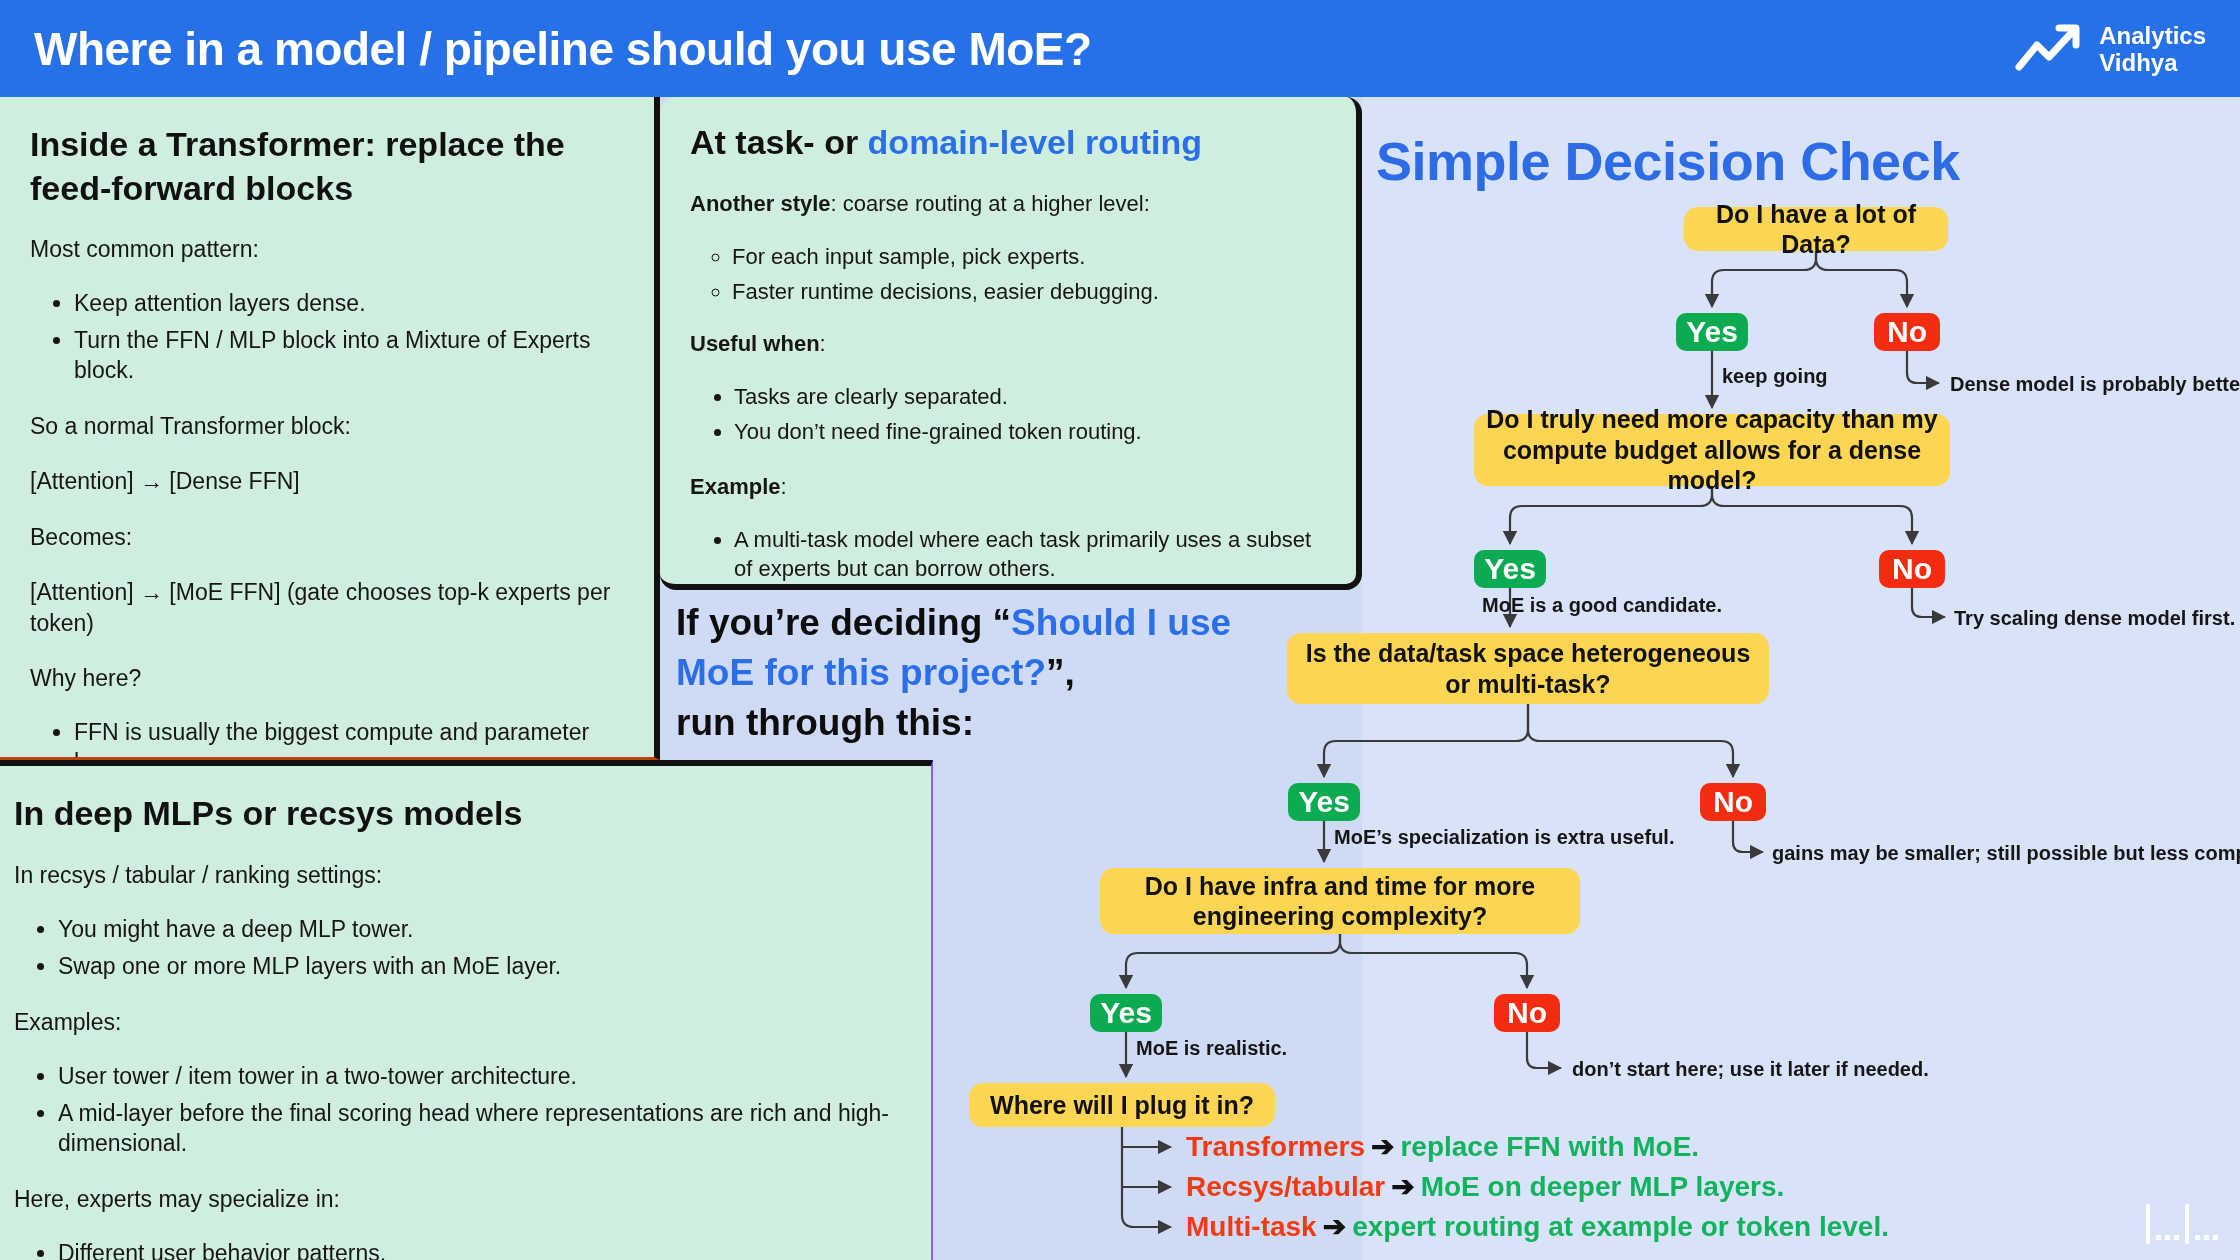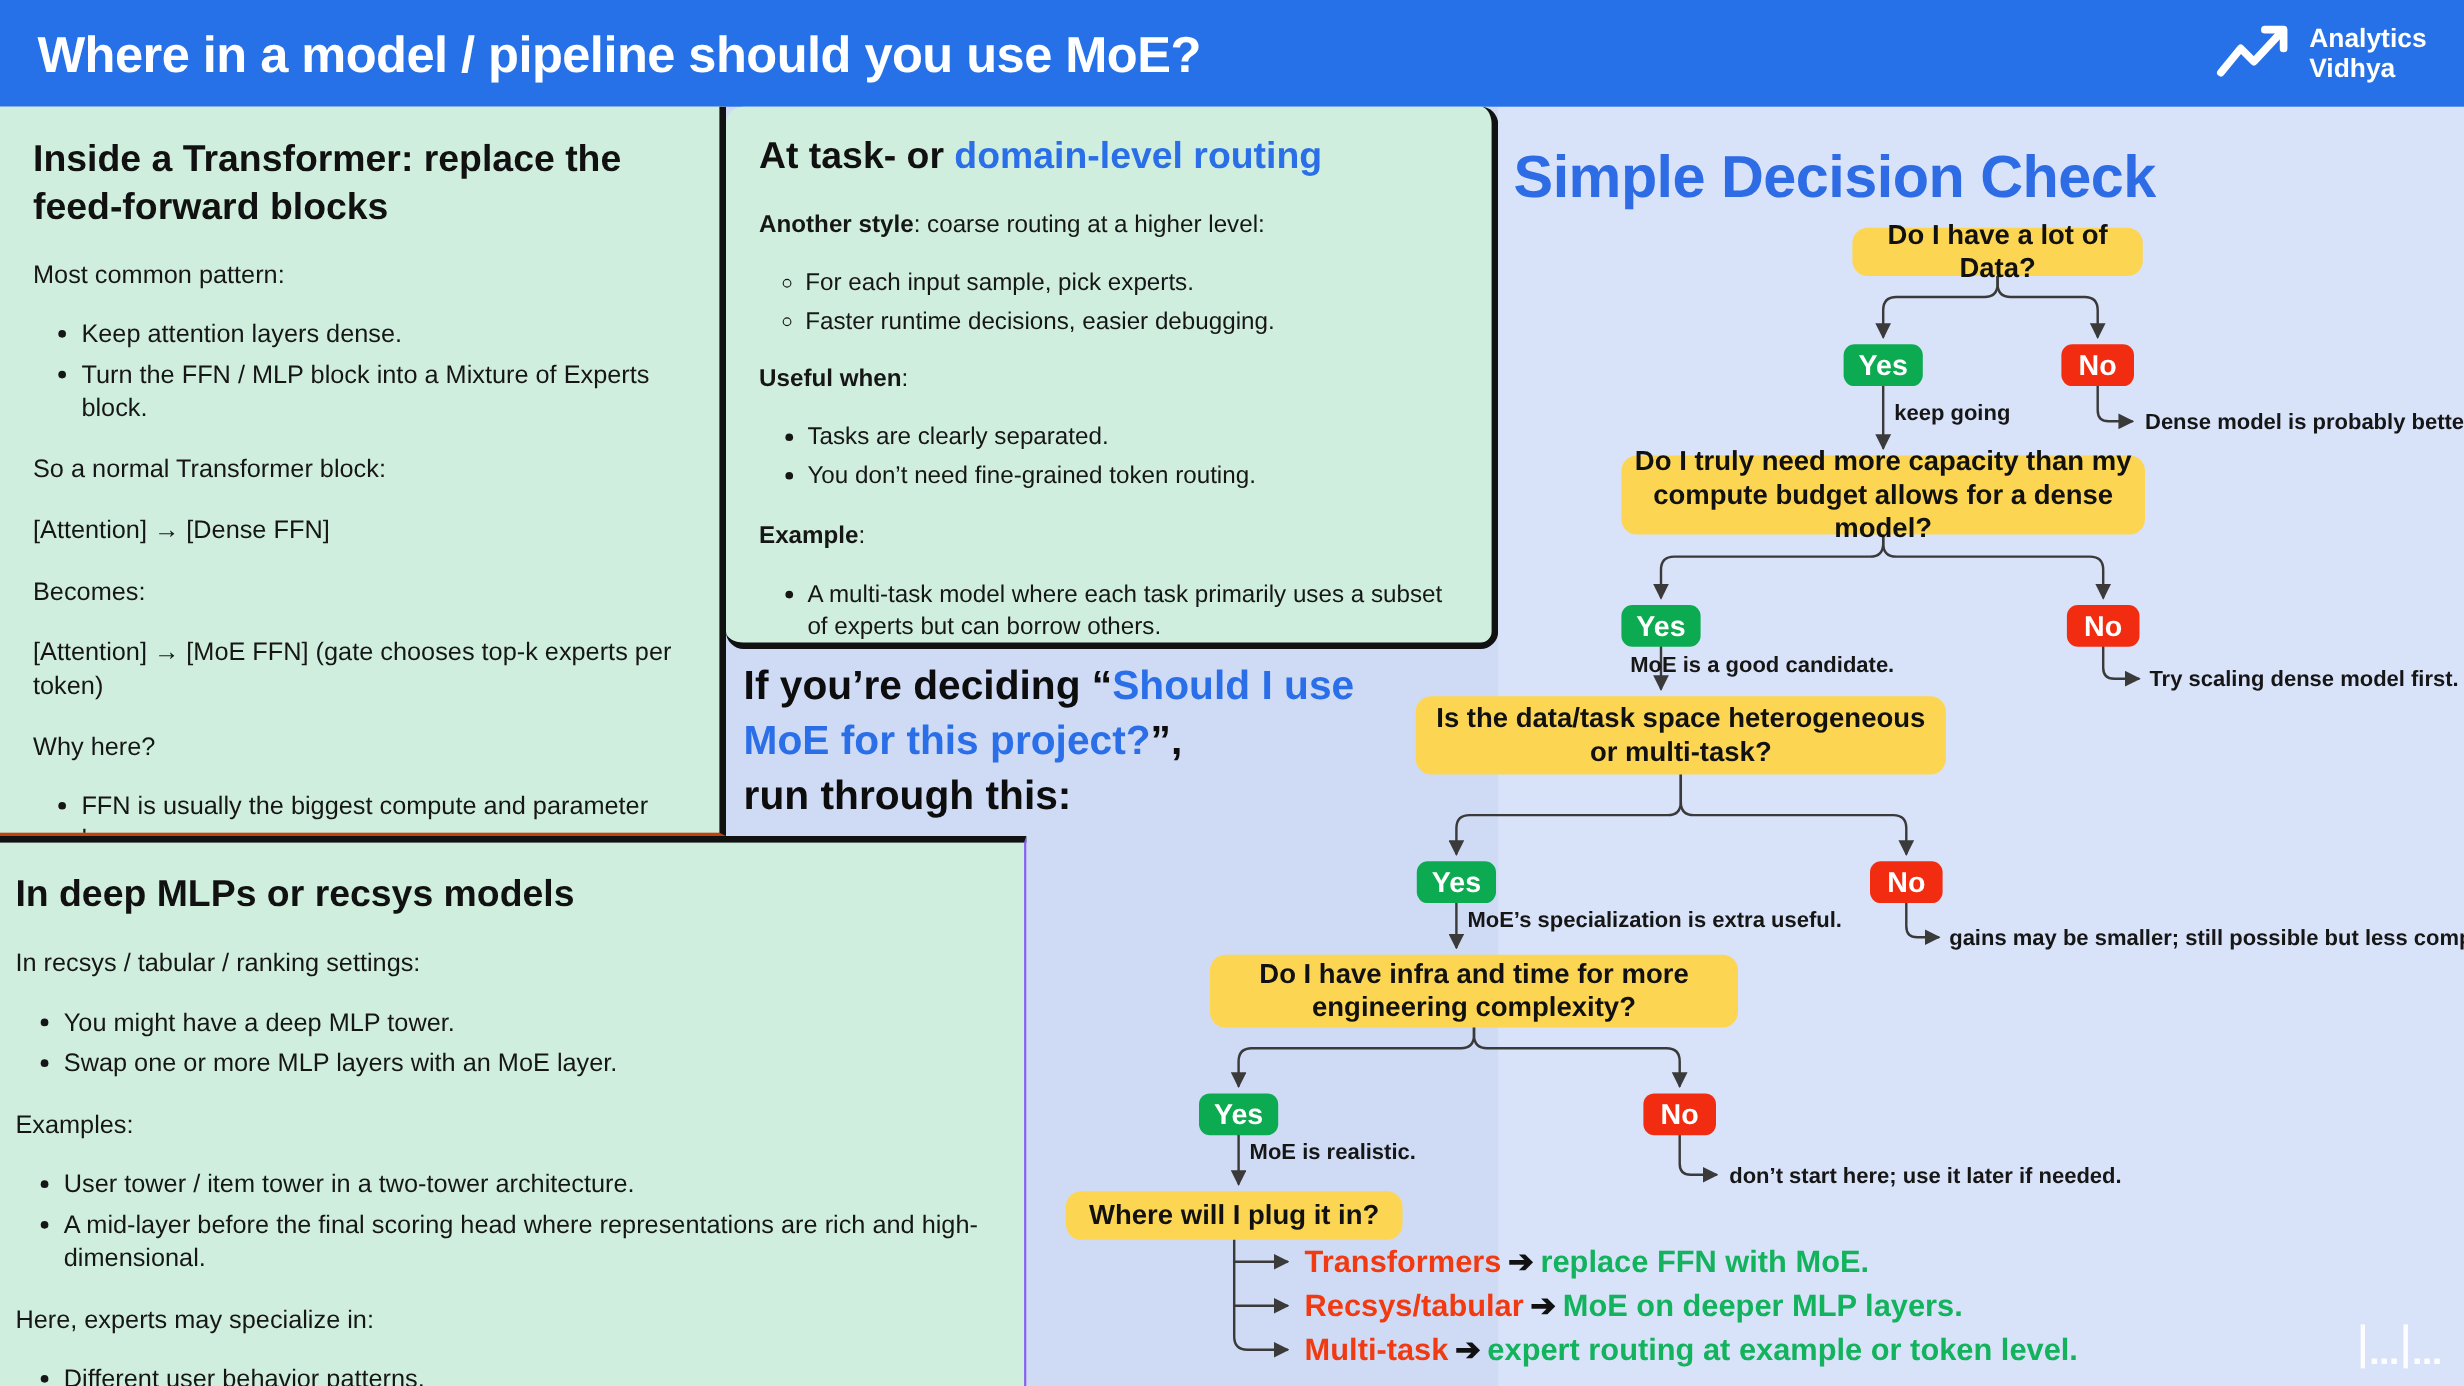--- a/index.html
+++ b/index.html
@@ -30,21 +30,21 @@
   .panel ul.sub{list-style-type:circle;margin:14px 0 22px 0;padding-left:42px;}
   .blue-text{color:#2b6fe8;}
   .b{font-weight:bold;}
 
   
   .decision-intro{position:absolute;left:676px;top:598px;width:680px;font-size:37px;font-weight:bold;line-height:50px;color:#0d0d0d;}
 
   
   .flow-title{position:absolute;left:1376px;top:130px;font-size:54px;font-weight:bold;color:#2e6ce6;letter-spacing:-0.5px;}
   .qnode{position:absolute;background:#fcd653;border-radius:14px;box-sizing:border-box;display:flex;align-items:center;justify-content:center;text-align:center;font-weight:bold;color:#111;font-size:25px;line-height:1.22;padding:4px 12px;}
-  .ynode,.nnode{position:absolute;border-radius:10px;display:flex;align-items:center;justify-content:center;color:#fff;font-weight:bold;font-size:26px;}
+  .ynode,.nnode{position:absolute;border-radius:10px;display:flex;align-items:center;justify-content:center;color:#fff;font-weight:bold;font-size:30px;}
   .ynode{background:#0cab51;width:72px;height:38px;}
   .nnode{background:#f22c10;width:66px;height:38px;}
   .flabel{position:absolute;font-size:20px;font-weight:bold;color:#161616;white-space:nowrap;}
   .leaf{position:absolute;left:1186px;font-size:28px;font-weight:bold;white-space:nowrap;}
   .leaf-red{color:#f23a12;}
   .leaf-arrow{color:#111;margin:0 6px;}
   .leaf-green{color:#13b25d;}
   svg.connectors{position:absolute;left:0;top:0;pointer-events:none;}
 
   

